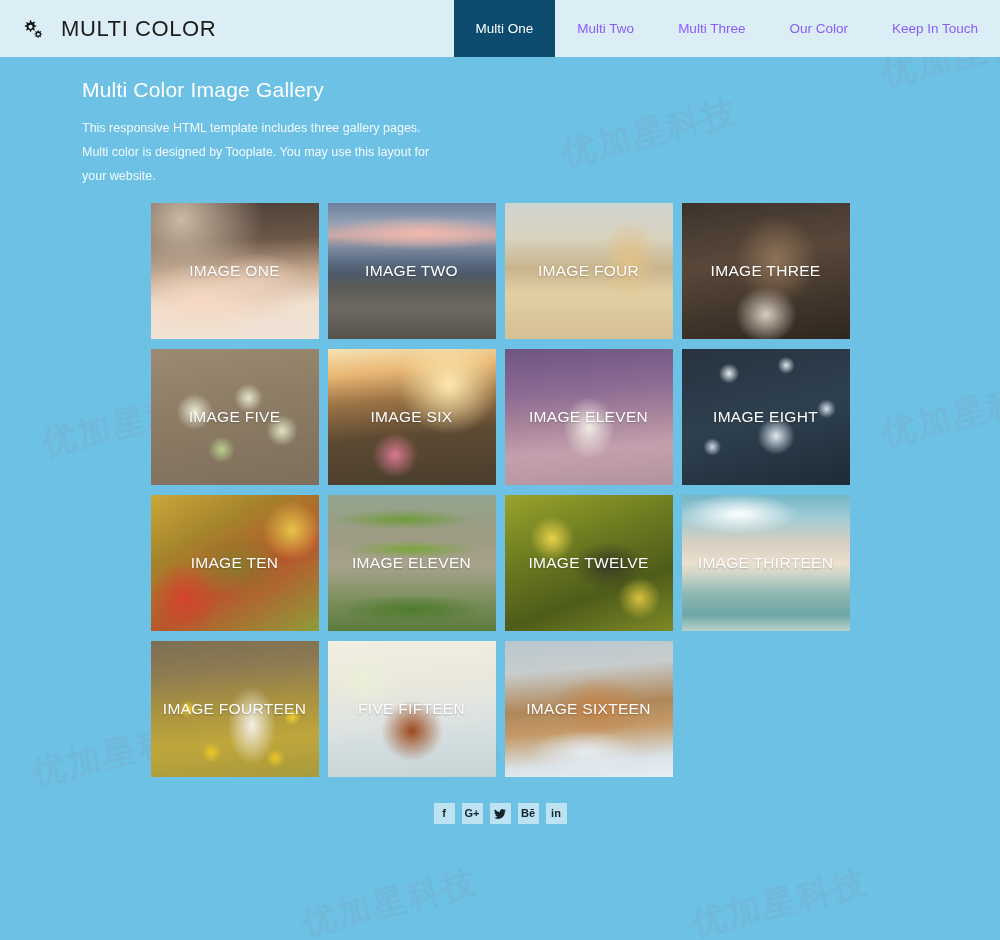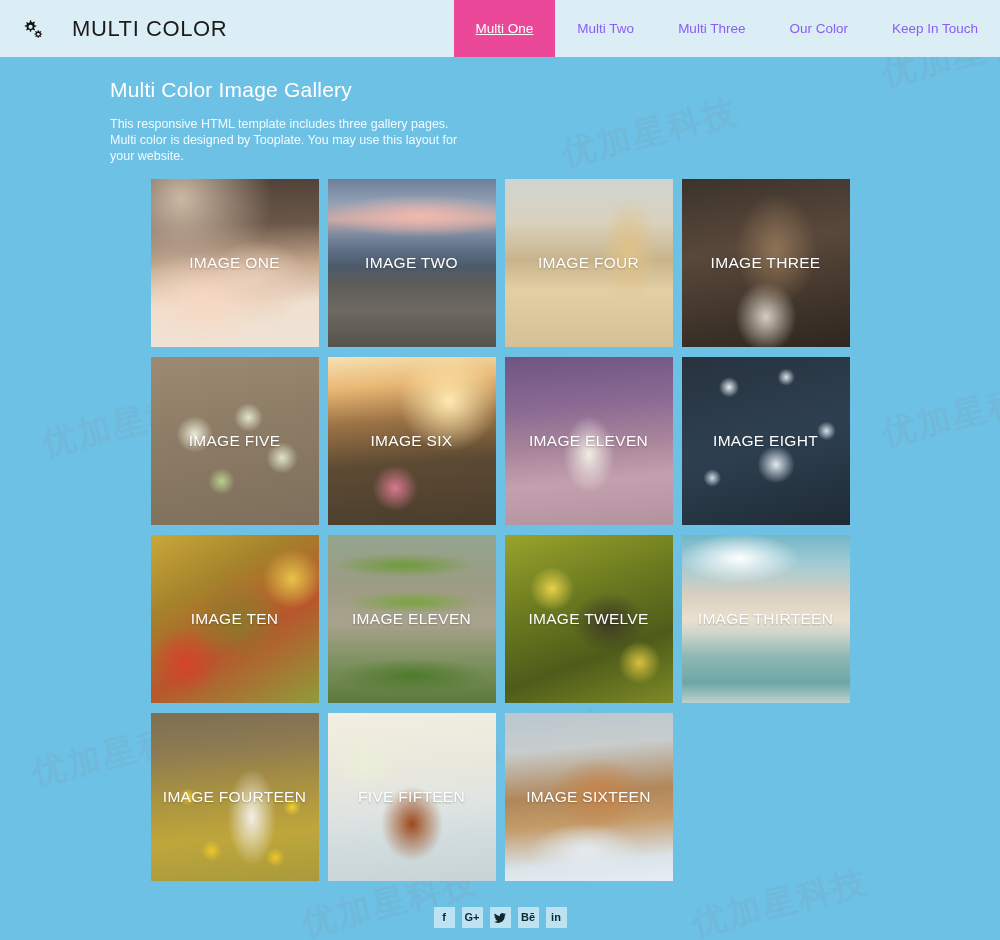--- a/index.html
+++ b/index.html
@@ -42,21 +42,21 @@
     height: 57px;
     background: #dceef5;
     display: flex;
     align-items: stretch;
     justify-content: space-between;
   }
   .brand {
     display: flex;
     align-items: center;
     padding-left: 19px;
-    gap: 27px;
+    gap: 16px;
   }
   .brand-icon {
     width: 26px;
     height: 26px;
     display: block;
   }
   .brand-name {
     font-size: 22px;
     color: #1b1b1b;
     letter-spacing: 0.6px;
@@ -71,62 +71,61 @@
     display: flex;
     align-items: center;
     padding: 0 22px;
     font-size: 13.5px;
     color: #8b5cf6;
     text-decoration: none;
     white-space: nowrap;
     cursor: pointer;
   }
   .nav-item.active {
-    background: #ec4899;
+    background: #0c4a6e;
     color: #ffffff;
-    text-decoration: underline;
   }
 
   
   .page-main {
     position: relative;
     z-index: 10;
     padding-top: 21px;
   }
   .intro {
-    padding-left: 110px;
+    padding-left: 82px;
     padding-right: 150px;
   }
   .page-title {
     color: #ffffff;
     font-size: 21px;
     font-weight: 400;
     letter-spacing: 0.2px;
     margin-bottom: 14px;
   }
   .page-desc {
     color: #f2fbff;
     font-size: 12.5px;
-    line-height: 16px;
+    line-height: 24px;
     max-width: 355px;
   }
 
   
   .gallery {
     width: 700px;
     margin: 15px auto 0 auto;
     display: grid;
     grid-template-columns: repeat(4, 168px);
     gap: 10px 9px;
     justify-content: center;
   }
   .tile {
     position: relative;
     width: 168px;
-    height: 168px;
+    height: 136px;
     overflow: hidden;
     display: block;
     cursor: pointer;
     background: #9bb0bb;
   }
   .tile-photo {
     position: absolute;
     inset: 0;
   }
   .tile-caption {

